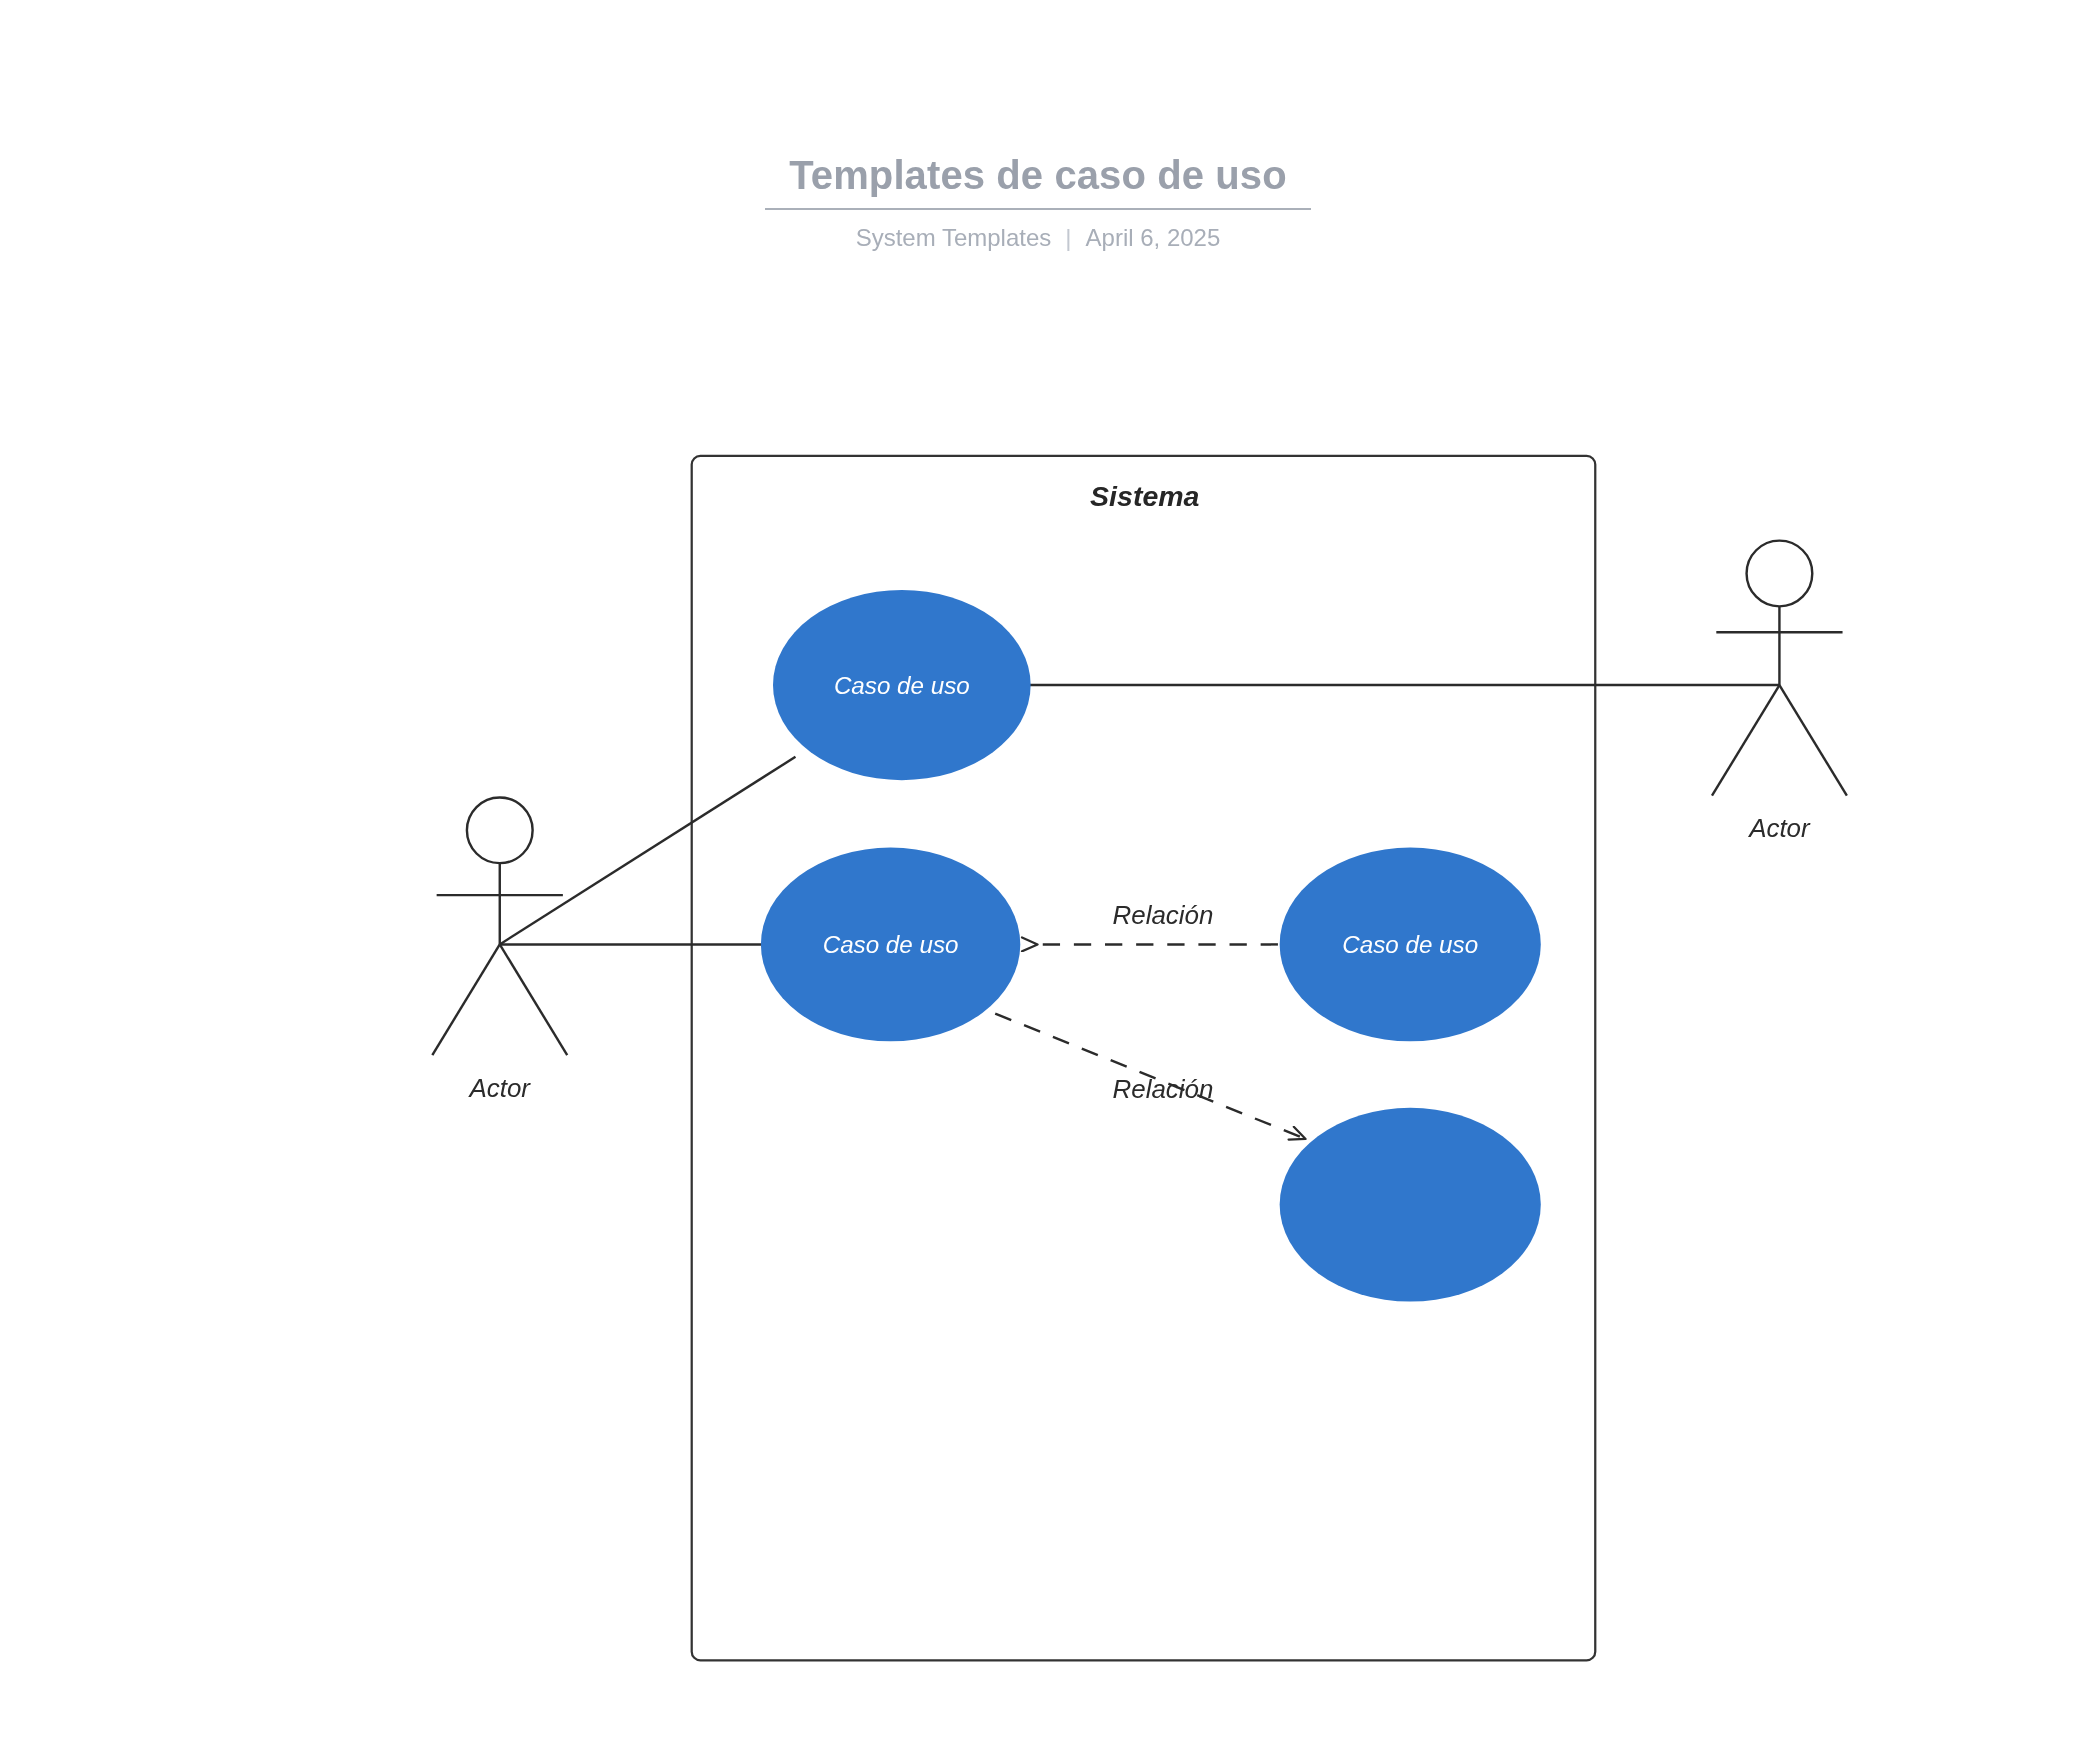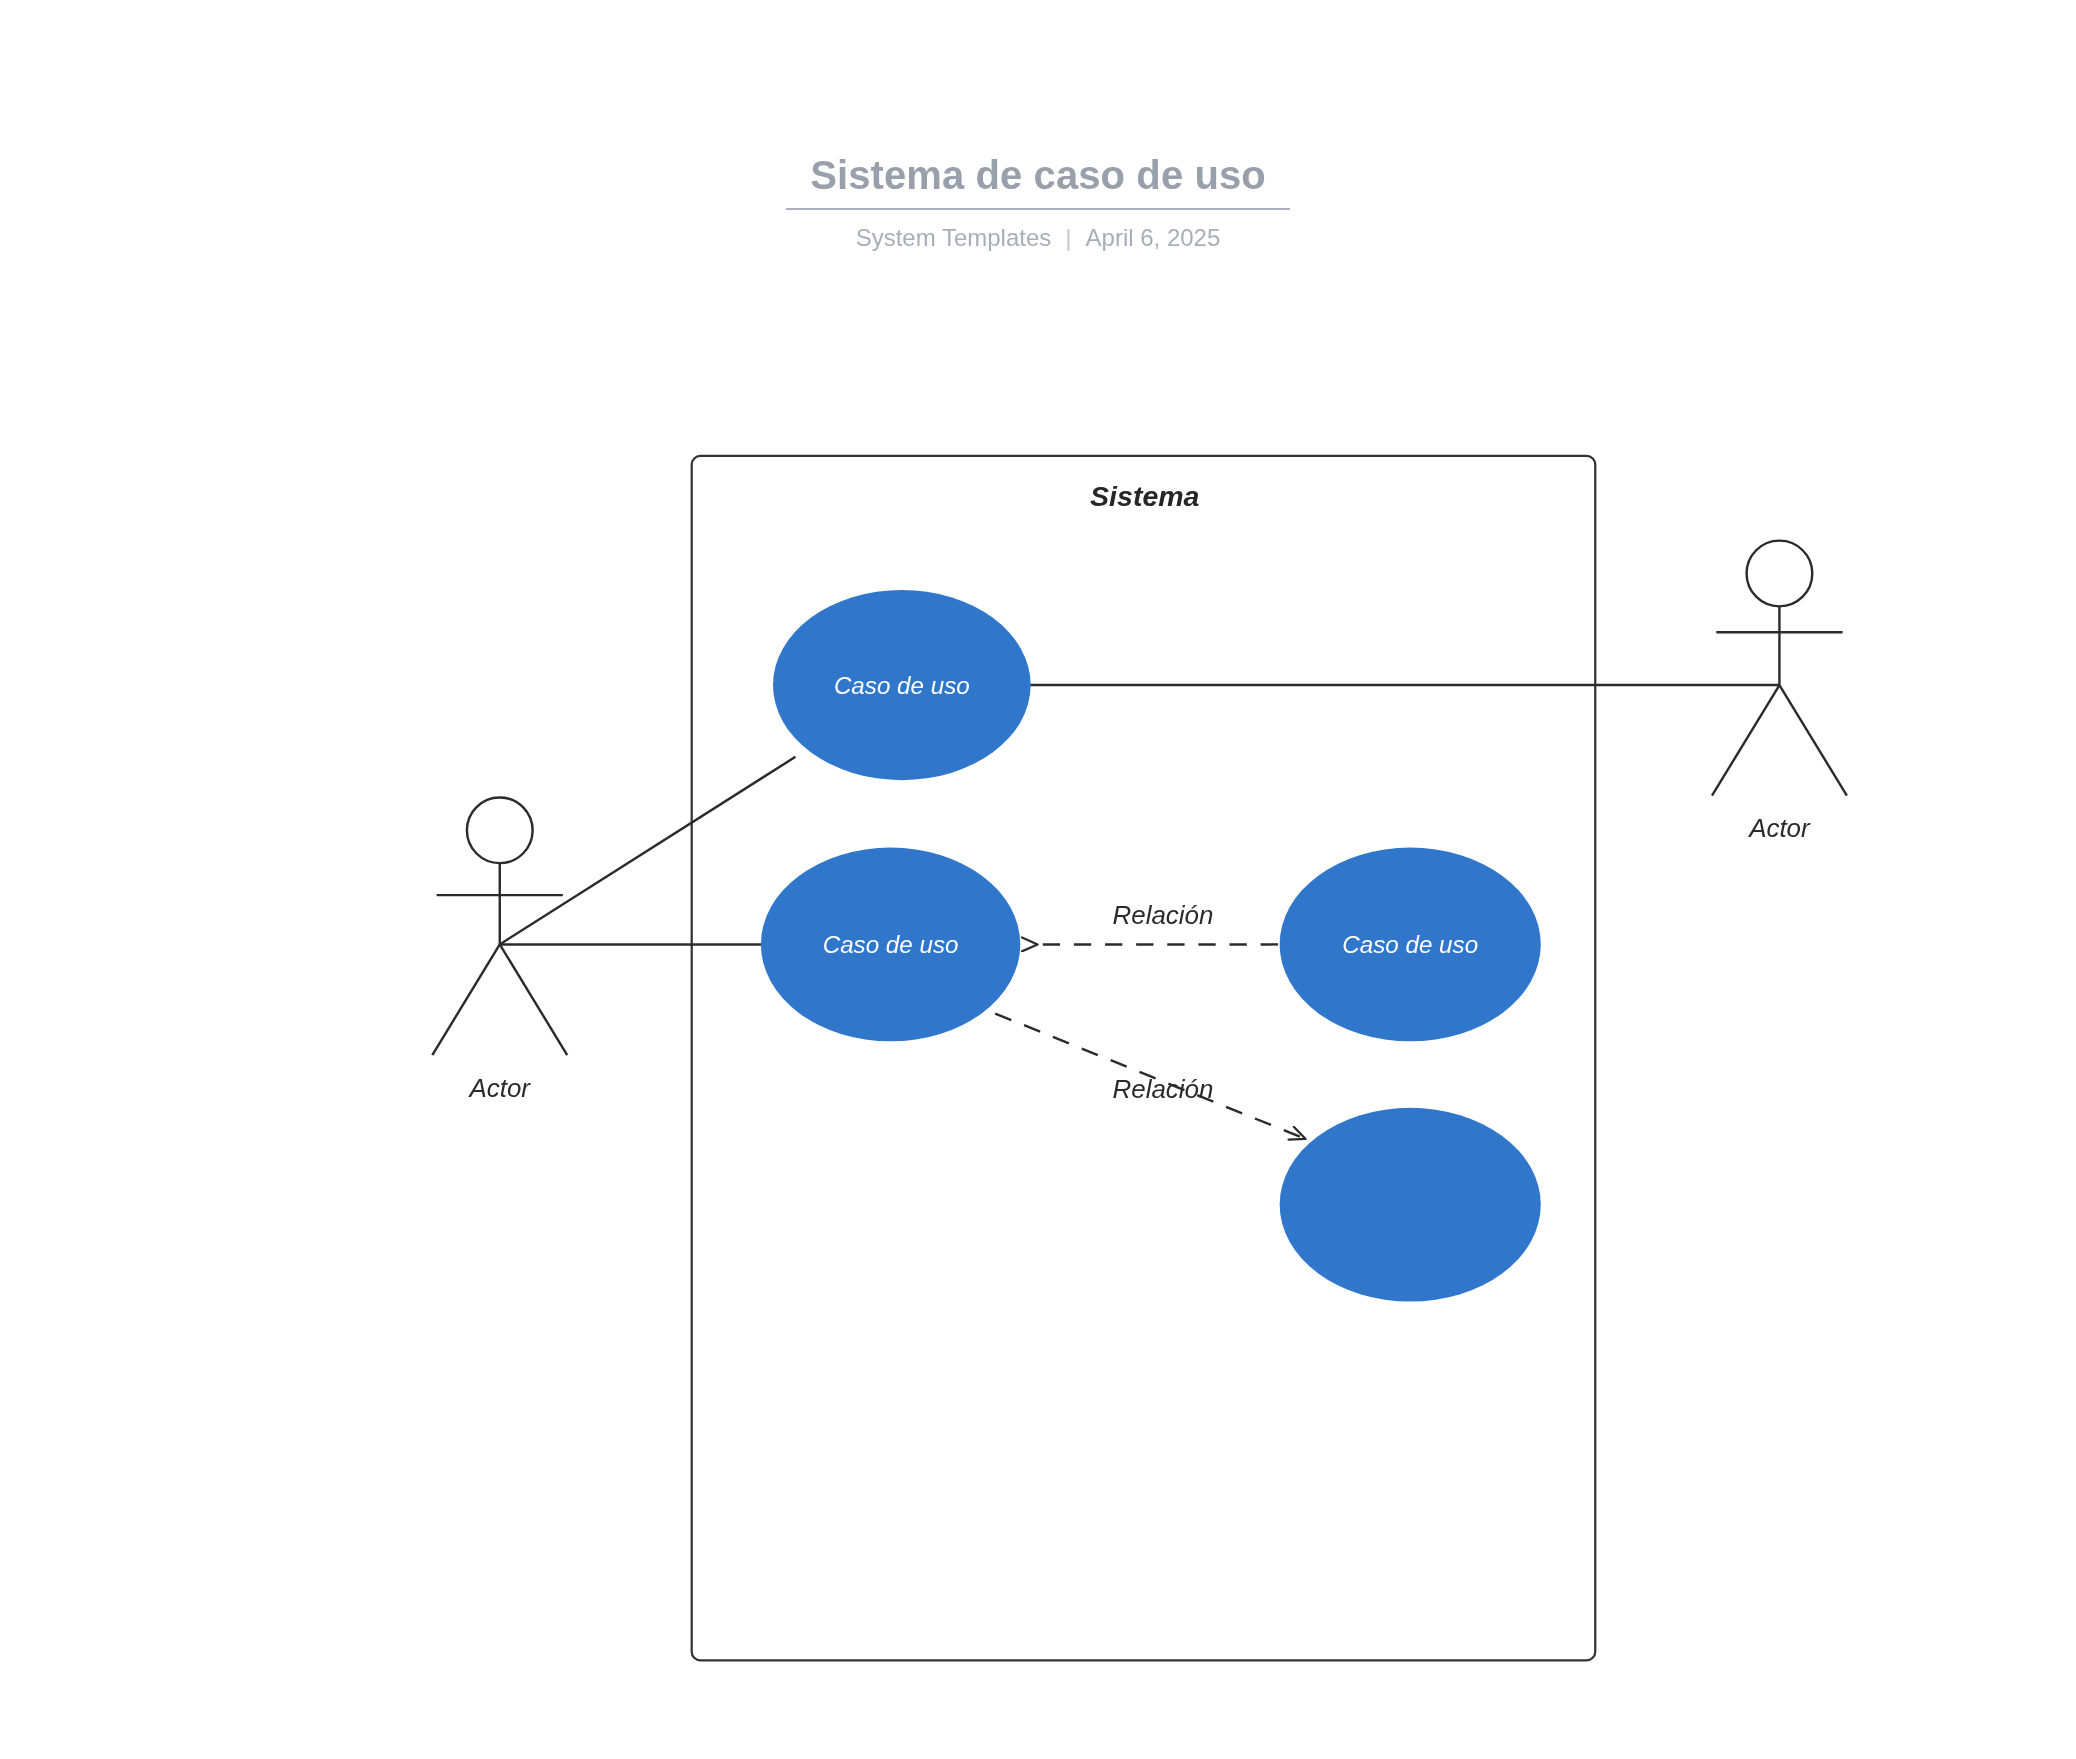--- a/index.html
+++ b/index.html
@@ -87,21 +87,21 @@
     font-size: 33px;
     font-style: italic;
     font-weight: bold;
     fill: #262626;
   }
 </style>
 </head>
 <body>
 
 <div id="doc-header">
-  <div id="doc-title">Sistema de caso de uso</div>
+  <div id="doc-title">Templates de caso de uso</div>
   <div id="doc-subline">
     <span>System Templates</span><span class="sep">|</span><span>April 6, 2025</span>
   </div>
 </div>
 
 <div id="diagram-canvas">
   <svg id="diagram-svg" viewBox="0 0 2401 2035" xmlns="http://www.w3.org/2000/svg">
 
     <defs>
       <marker id="arrow-open-left" markerWidth="26" markerHeight="26" refX="2" refY="9" orient="auto" markerUnits="userSpaceOnUse">

